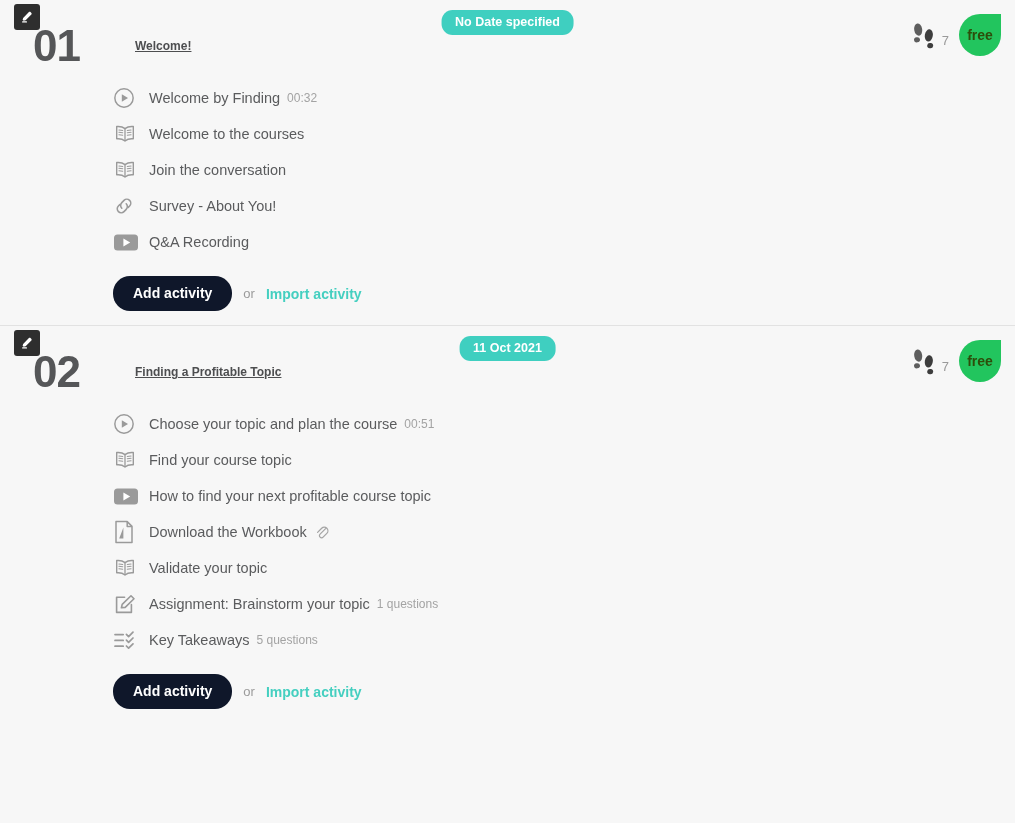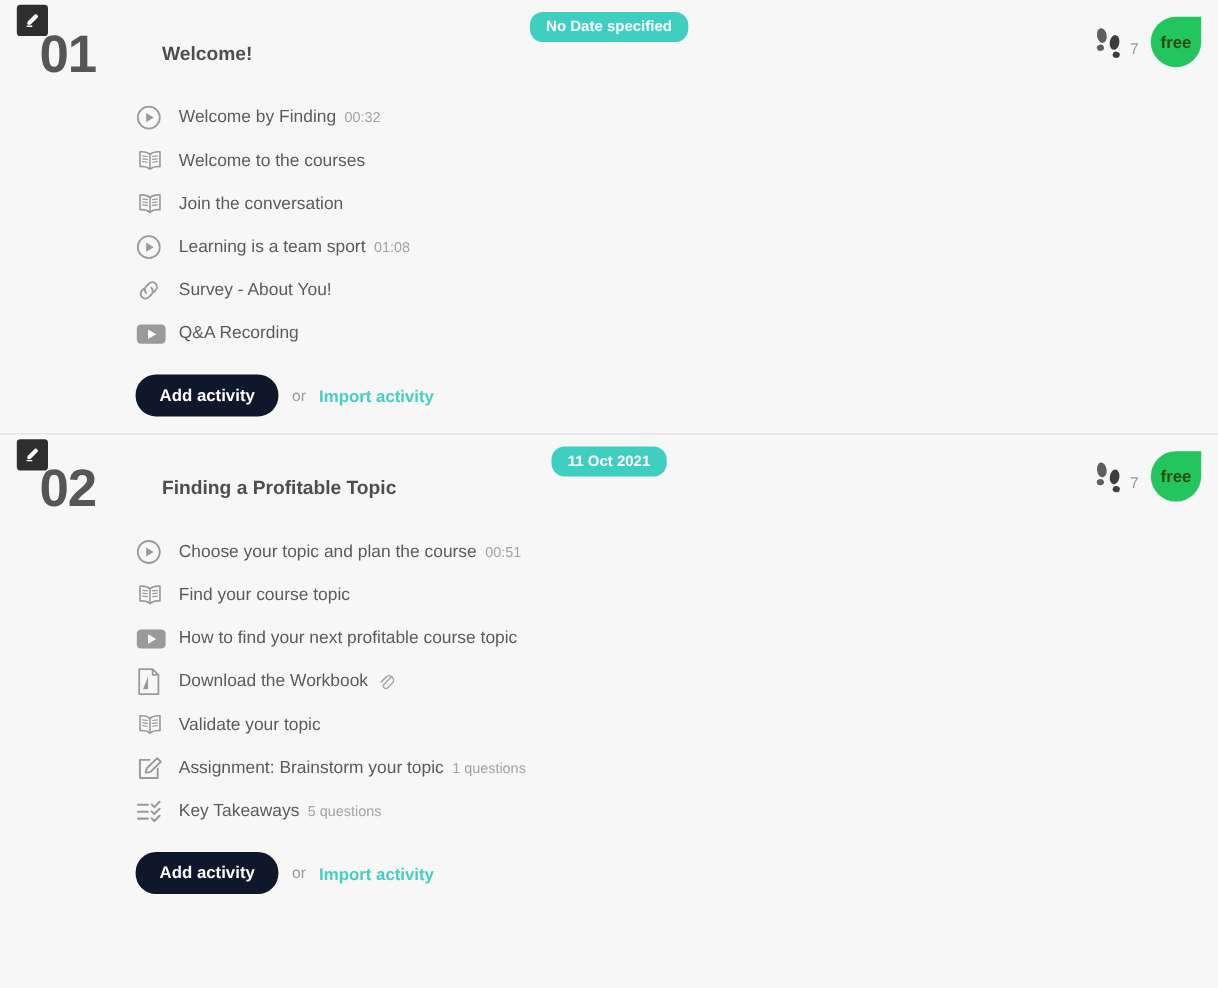--- a/index.html
+++ b/index.html
@@ -54,24 +54,25 @@
   }
   .section-number {
     font-size: 44px;
     font-weight: bold;
     color: #555658;
     letter-spacing: -1px;
     line-height: 1;
     min-width: 72px;
   }
   .section-title {
-    font-size: 16px;
+    font-size: 12px;
     font-weight: bold;
     color: #4d4e50;
     margin-left: 6px;
+    text-decoration: underline;
   }
 
   
   .date-badge {
     position: absolute;
     left: 50%;
     transform: translateX(-50%);
     top: 10px;
     background: #3fcfc0;
     color: #ffffff;
@@ -241,31 +242,20 @@
         <path d="M6.4 6.6 L10.6 7.1 M6.4 9.2 L10.6 9.7 M6.4 11.8 L10.6 12.3" stroke="#9a9a9a" stroke-width="1.1" stroke-linecap="round"></path>
         <path d="M15.4 7.1 L19.6 6.6 M15.4 9.7 L19.6 9.2 M15.4 12.3 L19.6 11.8" stroke="#9a9a9a" stroke-width="1.1" stroke-linecap="round"></path>
       </svg>
               </span>
       <span class="activity-label">Join the conversation</span>
 
     </div>
     <div class="activity-row">
       <span class="activity-icon">
                 <svg width="22" height="22" viewBox="0 0 24 24" fill="none">
-        <circle cx="12" cy="12" r="10" stroke="#9a9a9a" stroke-width="1.6"></circle>
-        <path d="M9.6 7.8 L16.4 12 L9.6 16.2 Z" fill="#9a9a9a"></path>
-      </svg>
-              </span>
-      <span class="activity-label">Learning is a team sport</span>
-      <span class="activity-suffix">01:08</span>
-
-    </div>
-    <div class="activity-row">
-      <span class="activity-icon">
-                <svg width="22" height="22" viewBox="0 0 24 24" fill="none">
         <path d="M9.6 14.4 C7.9 12.7 7.9 10.0 9.6 8.3 L12.0 5.9 C13.7 4.2 16.4 4.2 18.1 5.9 C19.8 7.6 19.8 10.3 18.1 12.0 L16.6 13.5" stroke="#9a9a9a" stroke-width="1.7" stroke-linecap="round"></path>
         <path d="M14.4 9.6 C16.1 11.3 16.1 14.0 14.4 15.7 L12.0 18.1 C10.3 19.8 7.6 19.8 5.9 18.1 C4.2 16.4 4.2 13.7 5.9 12.0 L7.4 10.5" stroke="#9a9a9a" stroke-width="1.7" stroke-linecap="round"></path>
       </svg>
               </span>
       <span class="activity-label">Survey - About You!</span>
 
     </div>
     <div class="activity-row">
       <span class="activity-icon">
                 <svg width="26" height="19" viewBox="0 0 26 19">

